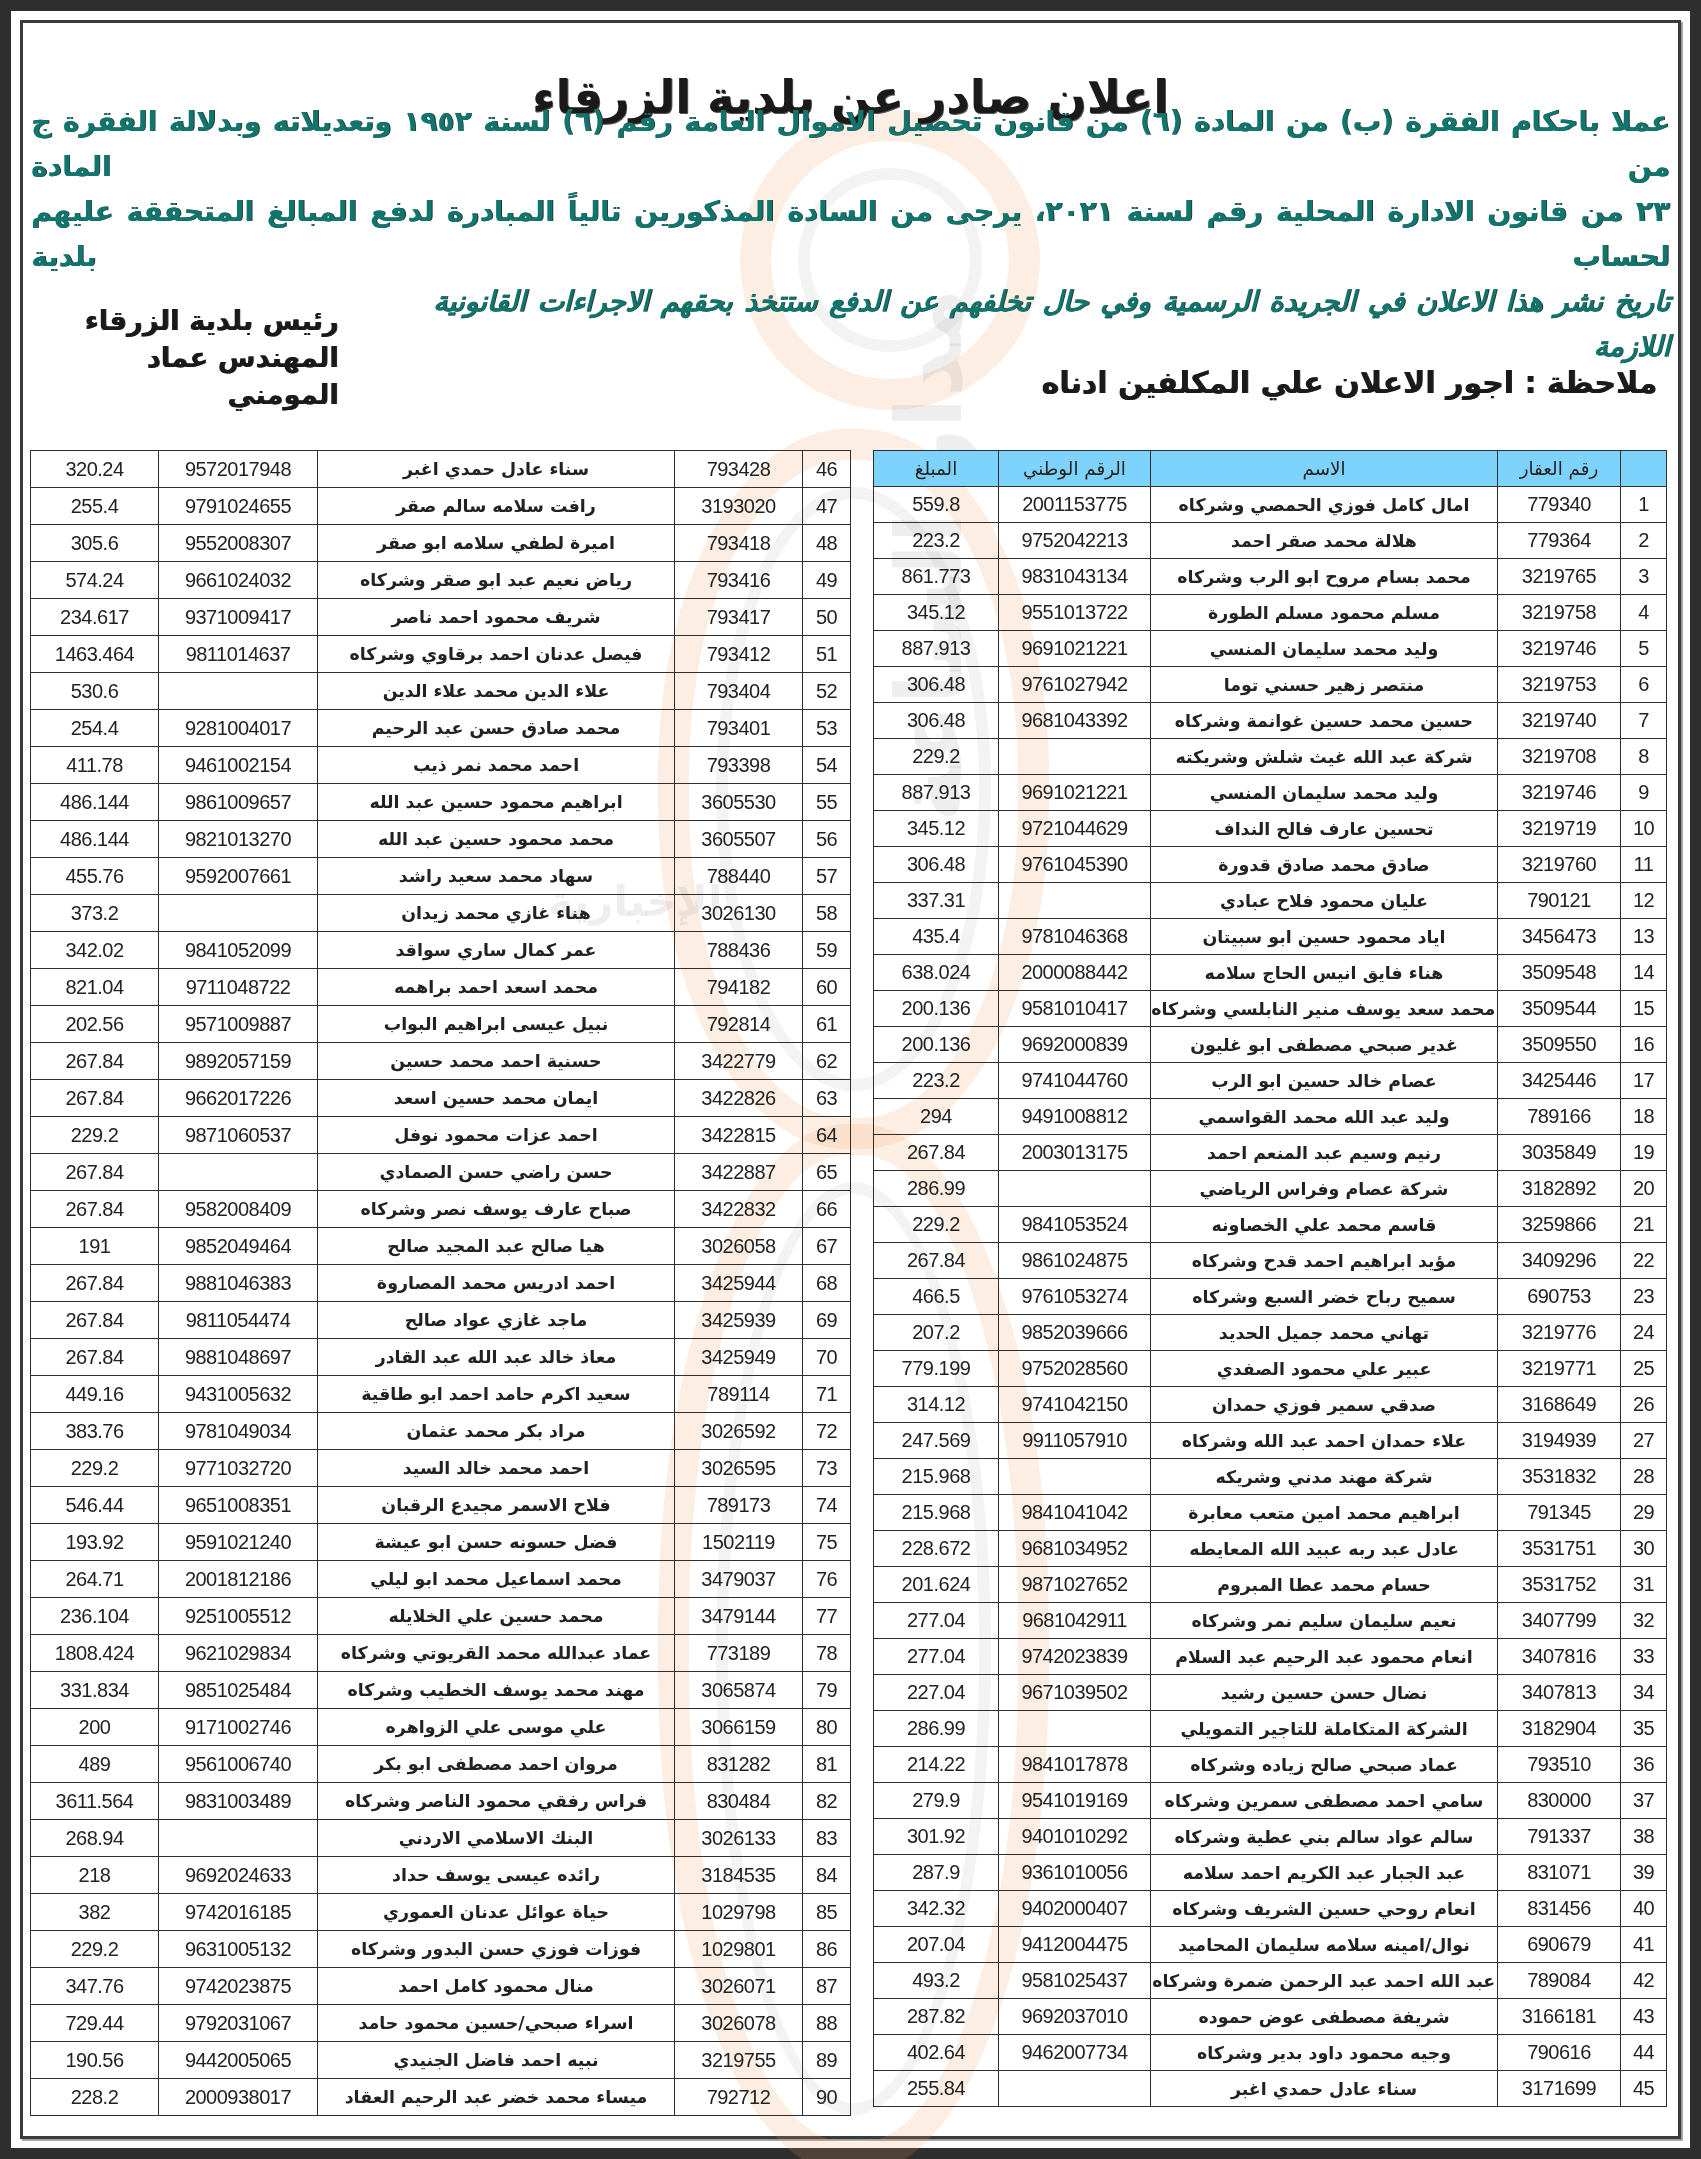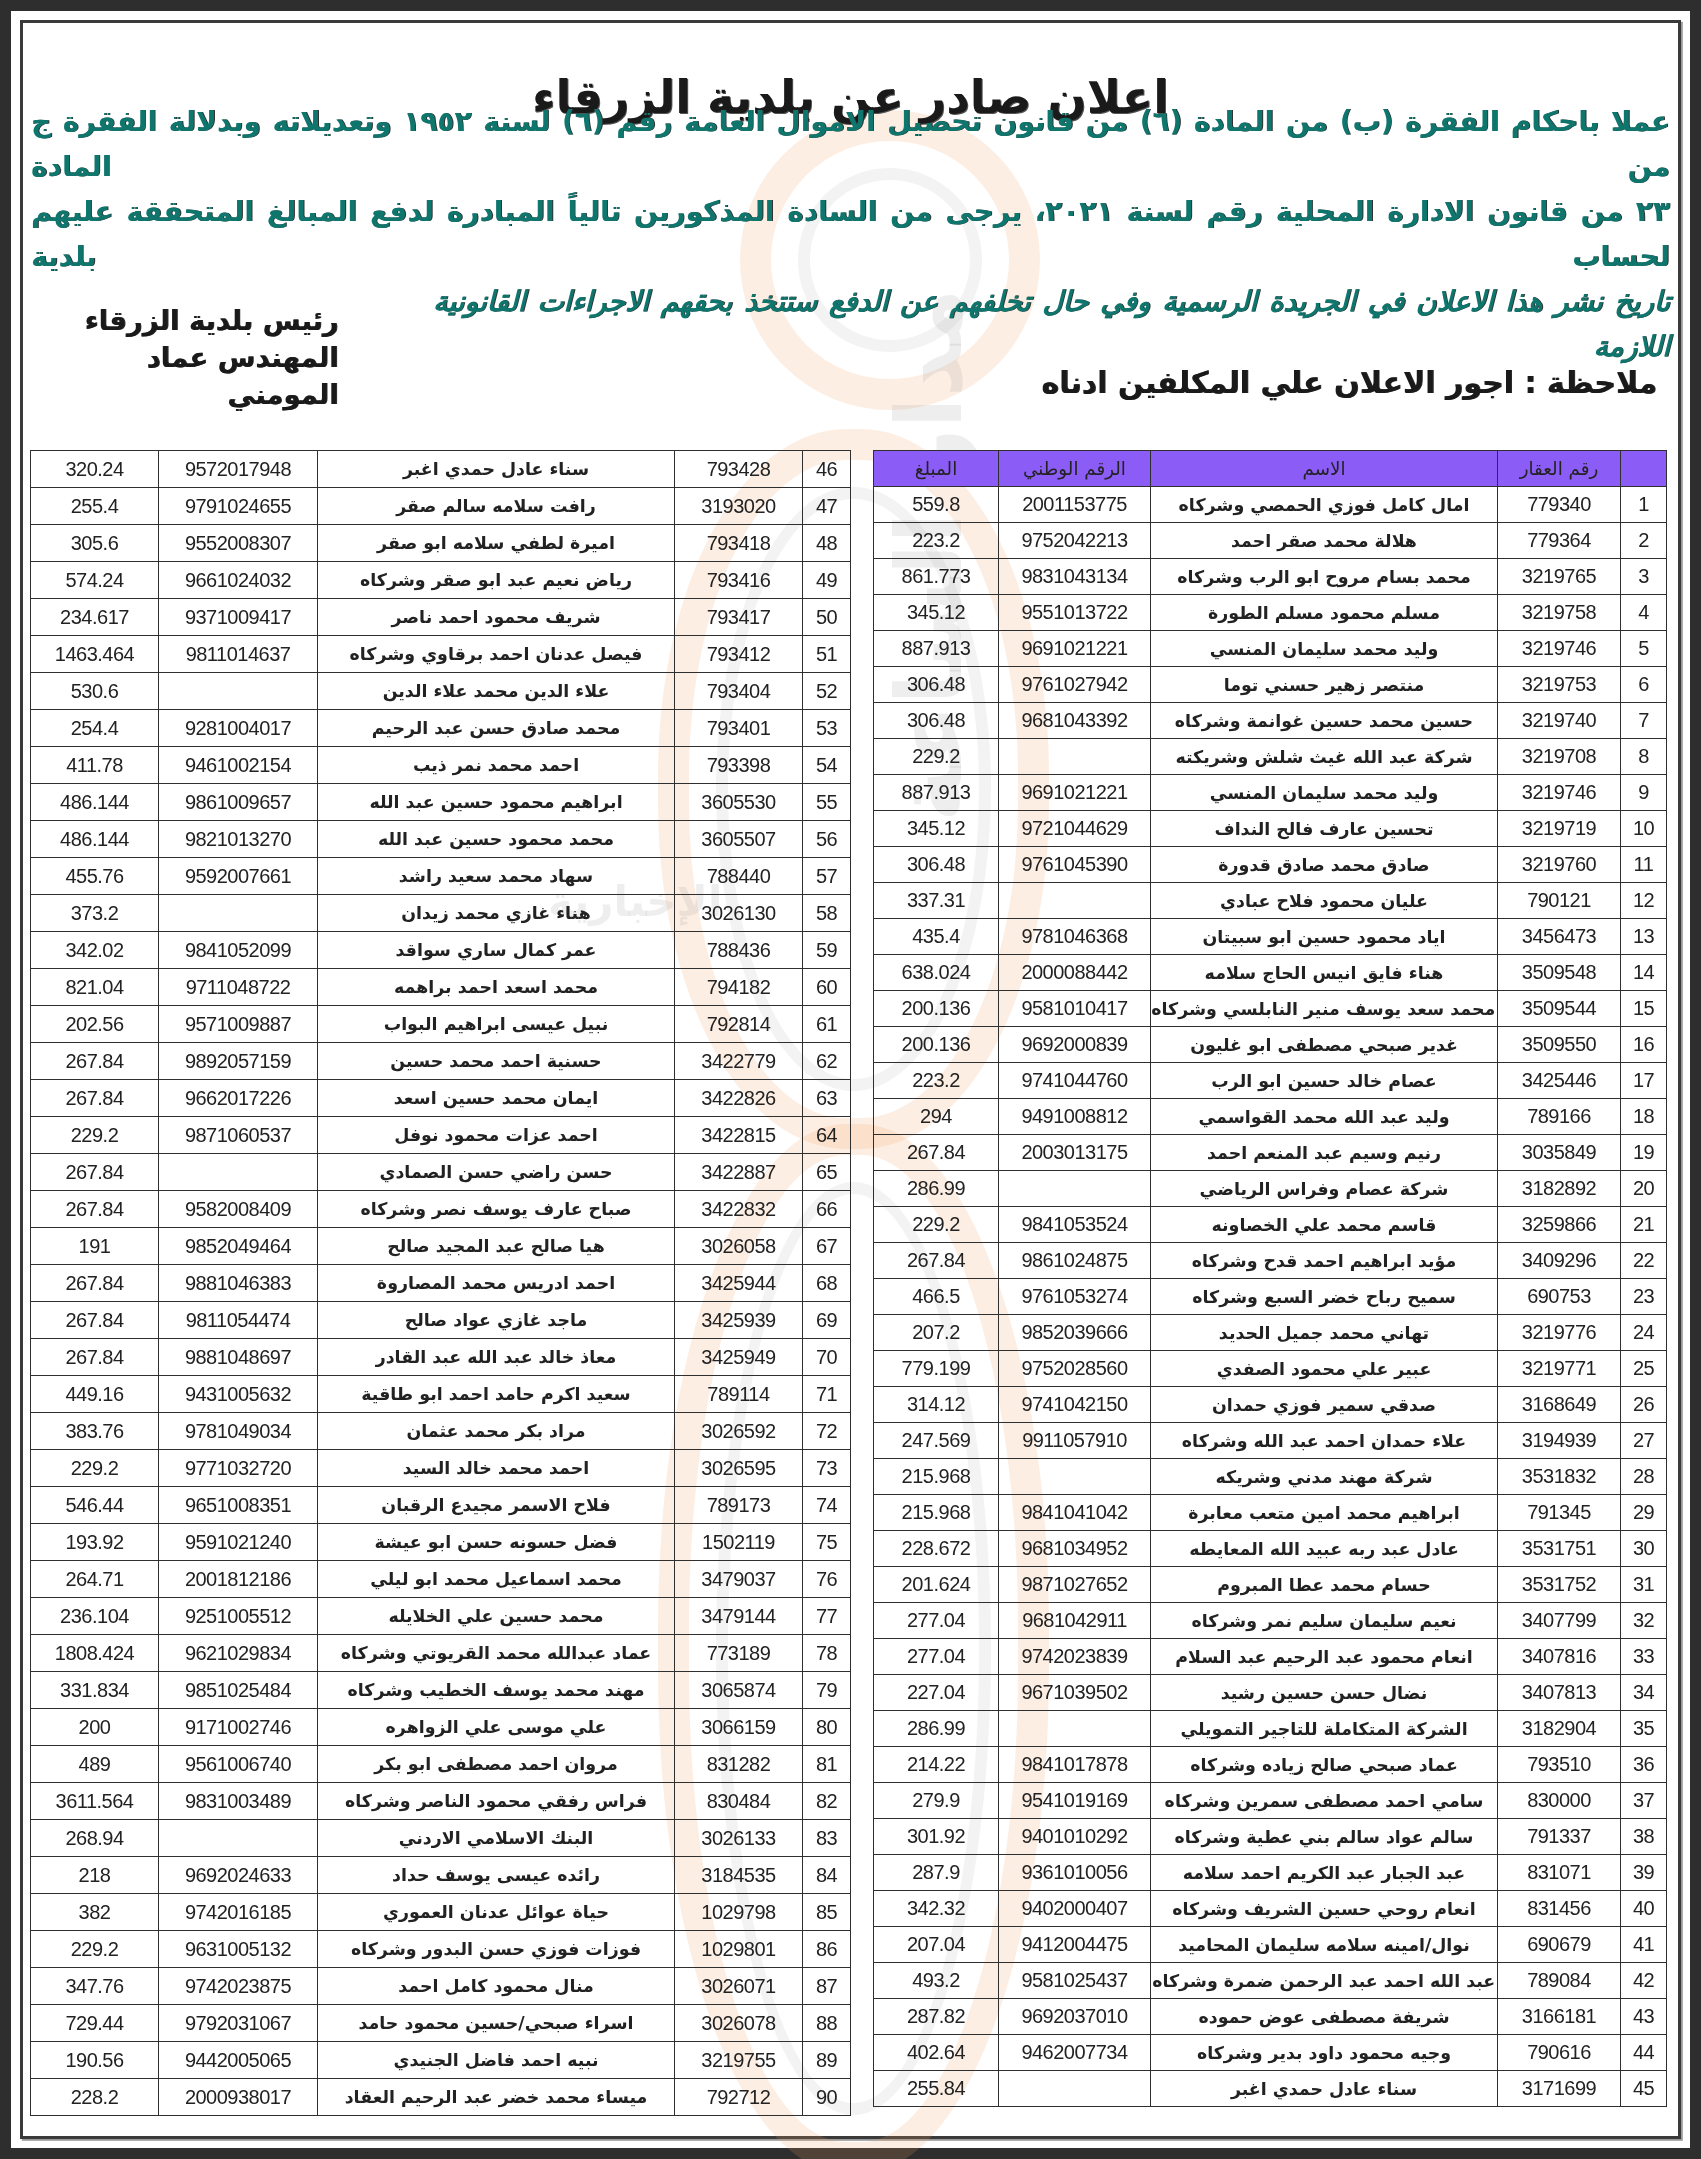--- a/index.html
+++ b/index.html
@@ -15,21 +15,21 @@
   .body-text { position: absolute; left: 31px; right: 31px; top: 99px; direction: rtl; text-align: justify; text-align-last: justify; font-size: 28px; font-weight: bold; line-height: 45px; color: #0f766e; text-shadow: 0.9px 0 0 #333; }
   .body-text .last-line { display: block; text-align-last: right; margin-right: 0; padding-left: 402px; font-style: italic; }
   .signature { position: absolute; left: 27.4px; top: 302px; width: 311px; direction: rtl; text-align: right; font-size: 27.4px; font-weight: bold; line-height: 37px; color: #1a1a1a; text-shadow: 0.9px 0 0 #333; }
   .note { position: absolute; right: 44px; top: 365px; direction: rtl; font-size: 30px; font-weight: bold; color: #1a1a1a; text-shadow: 0.9px 0 0 #333; }
 
   table.grid { position: absolute; border-collapse: collapse; direction: rtl; table-layout: fixed; background: transparent; }
   table.grid td, table.grid th { border: 1.8px solid #2f2f2f; text-align: center; vertical-align: middle; padding: 0 1.8px; overflow: hidden; white-space: nowrap; }
   table.grid td { font-size: 19px; color: #222; font-family: "Liberation Sans", sans-serif; }
   table.grid td.name { font-family: "DejaVu Sans", sans-serif; font-size: 17.4px; font-weight: bold; }
   table.grid td.num { font-size: 20px; letter-spacing: -0.5px; }
-  table.grid th { background: #8b5cf6; font-size: 18.3px; font-weight: normal; color: #222; font-family: "DejaVu Sans", sans-serif; }
+  table.grid th { background: #7dd3fc; font-size: 18.3px; font-weight: normal; color: #222; font-family: "DejaVu Sans", sans-serif; }
 
   #table-right { left: 873px; top: 450px; width: 793px; }
   #table-right tr { height: 36px; }
   #table-left { left: 30px; top: 450px; width: 820px; }
   #table-left tr { height: 37px; }
 </style>
 </head>
 <body>
 
 <div class="outer-frame"></div>

